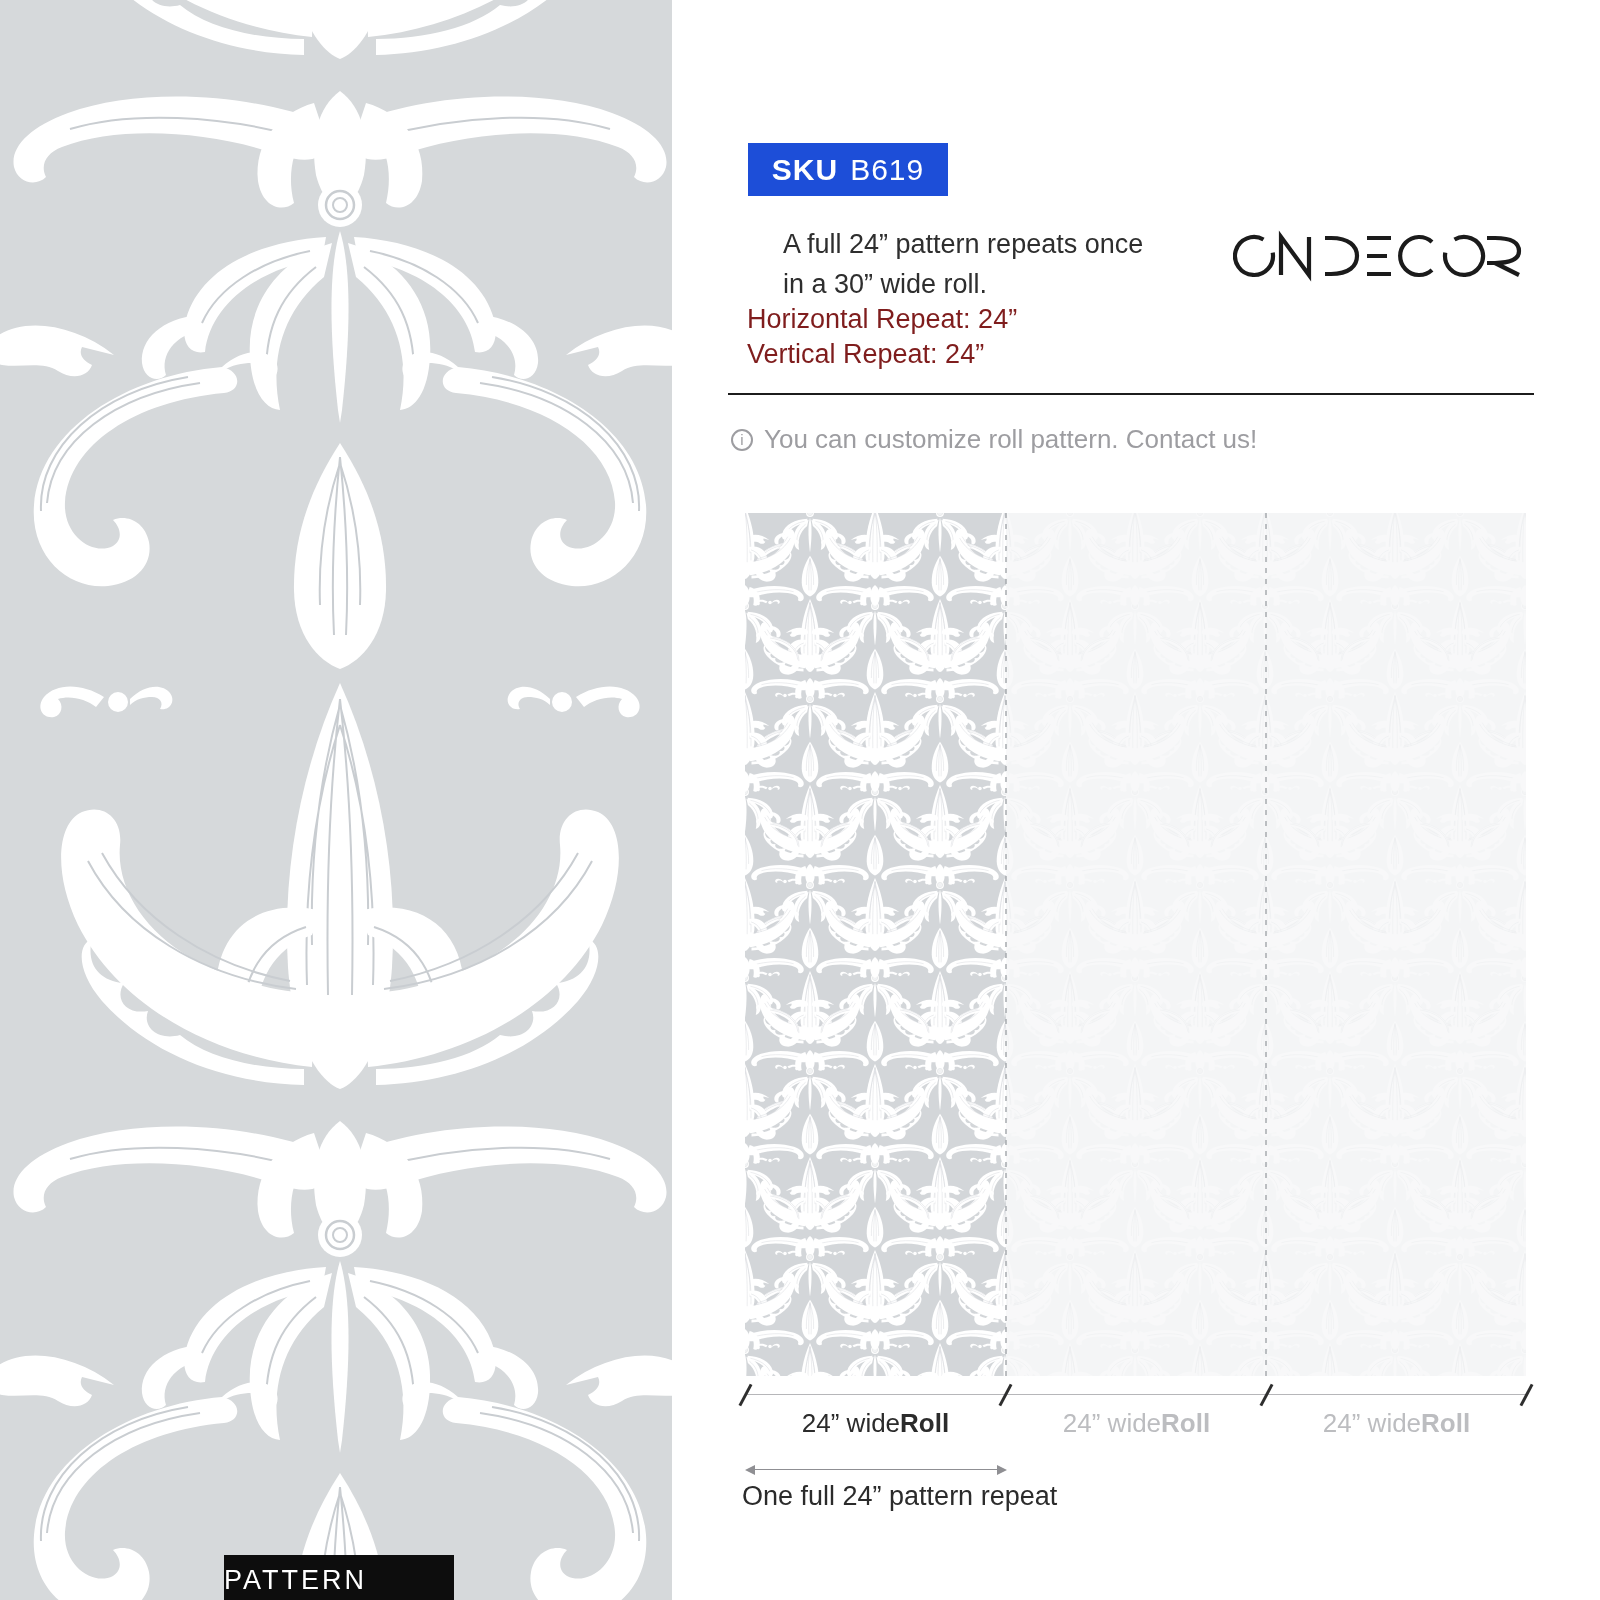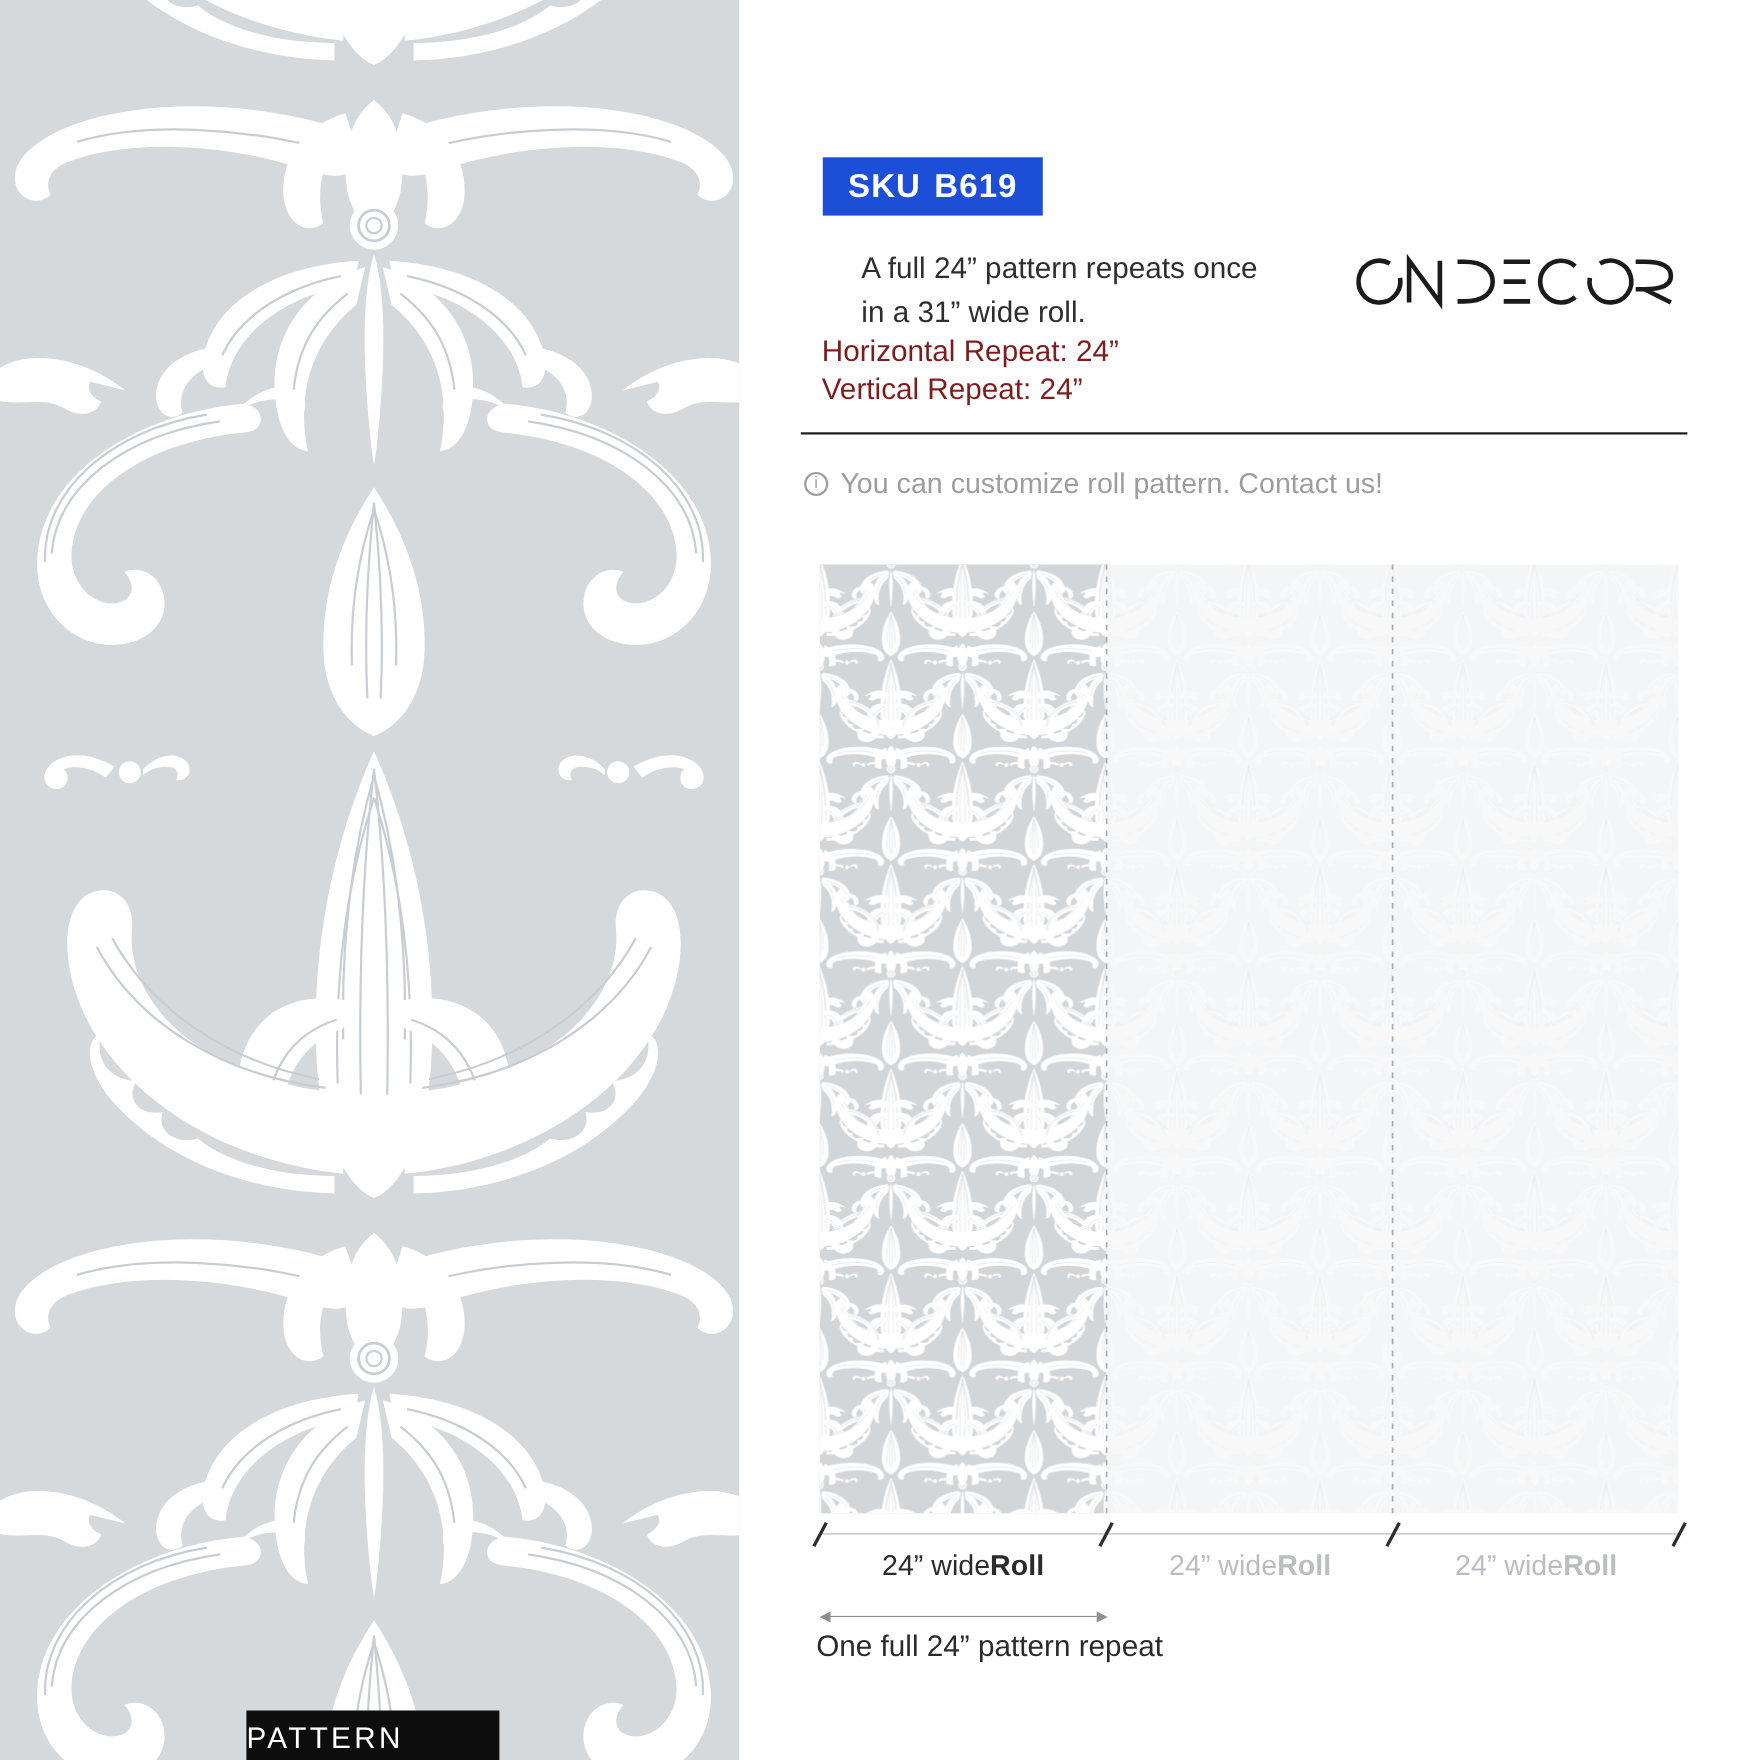--- a/index.html
+++ b/index.html
@@ -23,21 +23,21 @@
     padding-top:10px;box-sizing:border-box;
   }
   
   .sku-badge{
     position:absolute;left:748px;top:143px;width:200px;height:53px;
     background:#1d4ed8;color:#fff;
     display:flex;align-items:center;justify-content:center;
     font-size:30px;
   }
   .sku-badge .sku-word{font-weight:700;letter-spacing:1px;}
-  .sku-badge .sku-value{font-weight:700;margin-left:12px;letter-spacing:1px;}
+  .sku-badge .sku-value{font-weight:400;margin-left:12px;letter-spacing:1px;}
   .brand-logo{position:absolute;left:1233px;top:230px;width:290px;height:52px;}
   .intro-text{position:absolute;left:747px;top:224px;font-size:27px;line-height:40px;color:#2e2e2e;margin-left:36px;}
   .repeat-text{position:absolute;left:747px;top:302px;font-size:27px;line-height:35px;color:#7f1d1d;}
   .divider{position:absolute;left:728px;top:393px;width:806px;height:2px;background:#1c1c1c;}
   .note-row{
     position:absolute;left:731px;top:424px;
     display:flex;align-items:center;gap:11px;
     color:#9d9da1;font-size:26px;
   }
   .info-icon{
@@ -169,21 +169,21 @@
       <path d="M134,7 H158 M134,25 H154 M134,43 H158"></path>
       <path d="M199,11 A19,19 0 1 0 199,39"></path>
       <path d="M212.3,21.7 A19,19 0 1 0 221.5,8.5"></path>
       <path d="M254,7 L262,7 C280,7 286,12 286,20 C286,28 278,32 262,32 L254,32 M262,32 L286,44"></path>
     </g>
   </svg>
 </div>
 
 <div class="intro-text">
   <div>A full 24” pattern repeats once</div>
-  <div>in a 31” wide roll.</div>
+  <div>in a 30” wide roll.</div>
 </div>
 
 <div class="repeat-text">
   <div>Horizontal Repeat: 24”</div>
   <div>Vertical Repeat: 24”</div>
 </div>
 
 <div class="divider"></div>
 
 <div class="note-row">

